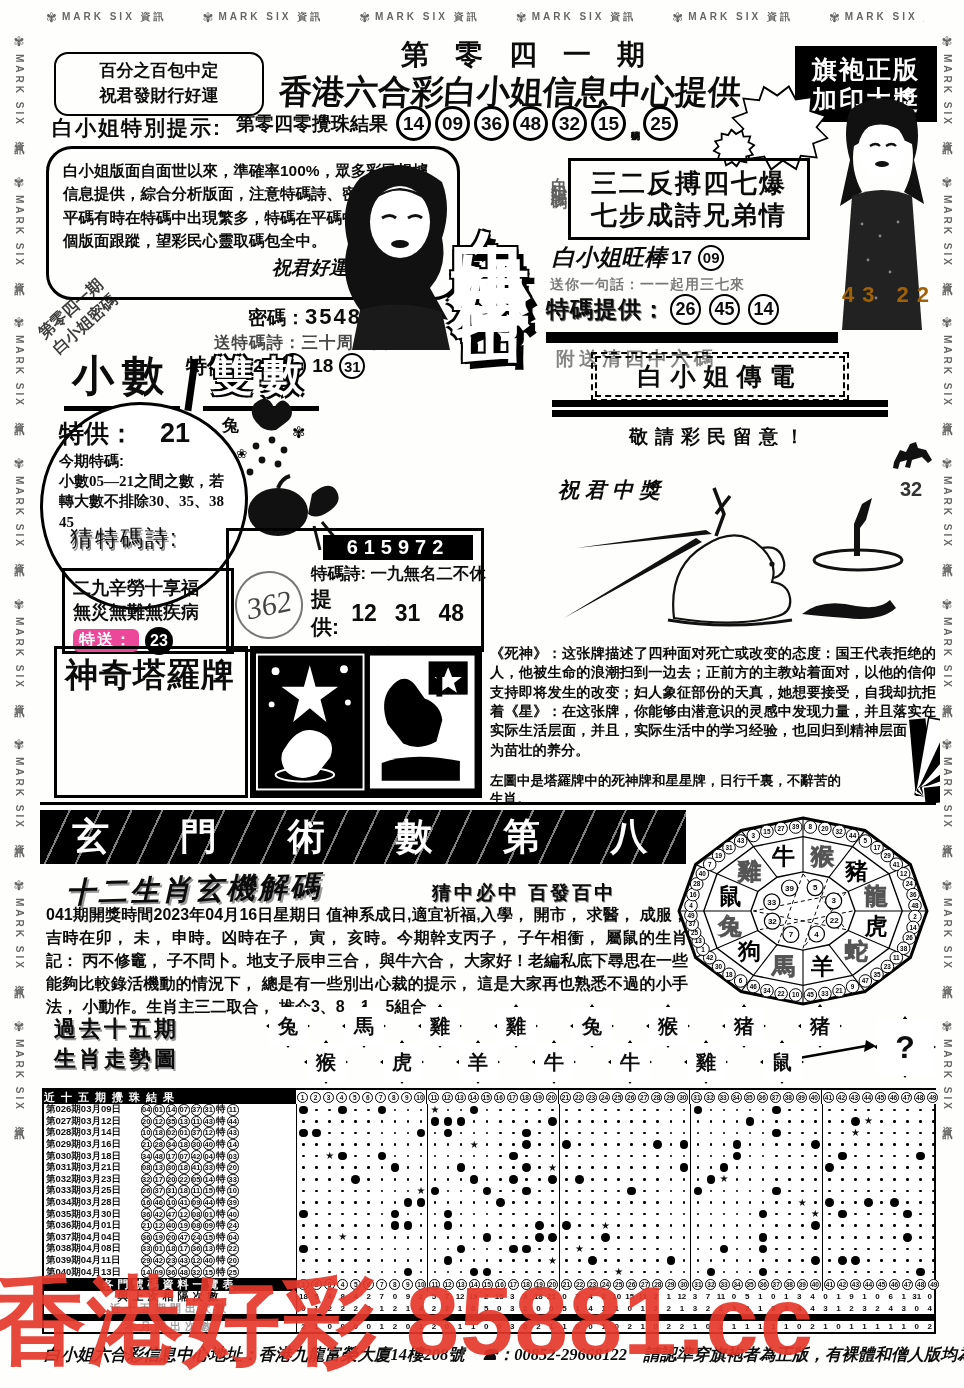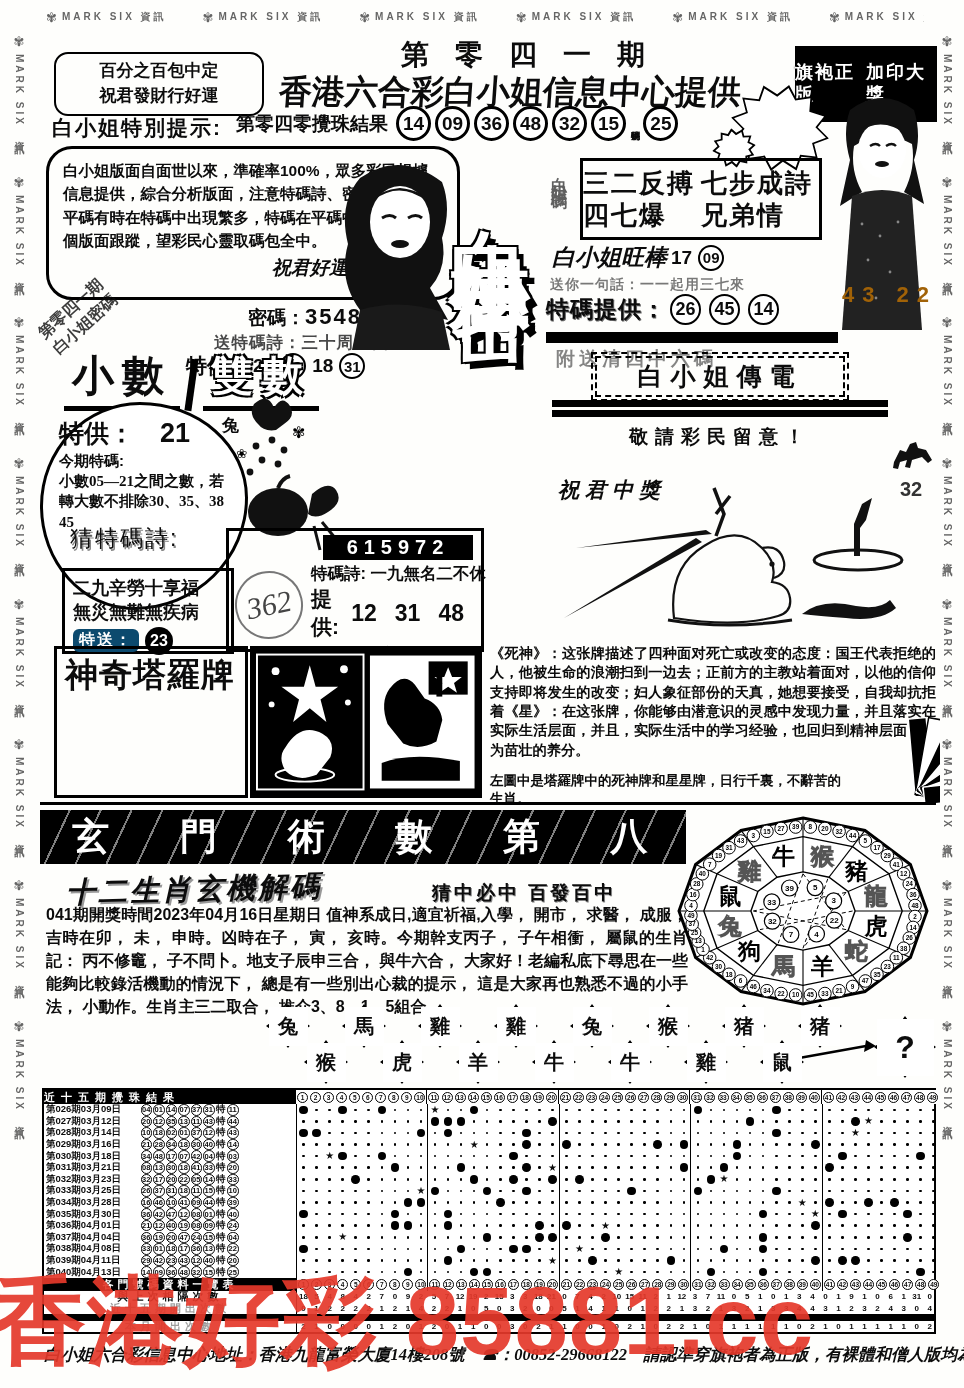--- a/index.html
+++ b/index.html
@@ -25,22 +25,22 @@
   .nnum{font-weight:700;font-size:19px;margin:0 4px}
   .nnum.big{font-size:23px;margin:0 9px}
   .blackdisc{display:inline-flex;align-items:center;justify-content:center;background:#000;color:#fff;
              border-radius:50%;width:28px;height:28px;font-size:16px;font-weight:800}
   
   #promise-box{left:54px;top:52px;width:206px;height:60px;border:2.5px solid #000;border-radius:14px;
                display:flex;flex-direction:column;justify-content:center;align-items:center;font-size:17px;font-weight:700;line-height:1.45}
   #issue-title{left:286px;top:36px;width:500px;text-align:center;font-size:28px;font-weight:900;letter-spacing:26px;white-space:nowrap}
   #main-title{left:210px;top:70px;width:600px;text-align:center;font-size:33px;font-weight:900;
               font-family:"Liberation Serif","DejaVu Serif",serif;transform:skewX(-4deg);white-space:nowrap}
-  #stamp-box{left:795px;top:46px;width:142px;height:76px;background:#000;color:#fff;display:flex;flex-direction:row;
-             align-items:center;justify-content:center;font-size:18px;font-weight:900;line-height:1.2;letter-spacing:2px;
+  #stamp-box{left:795px;top:46px;width:142px;height:76px;background:#000;color:#fff;display:flex;flex-direction:column;
+             align-items:center;justify-content:center;font-size:25px;font-weight:900;line-height:1.2;letter-spacing:2px;
              text-shadow:0 0 2px #000}
   #tips-label{left:52px;top:114px;font-size:21px;font-weight:800;letter-spacing:2px}
   #result-row{left:236px;top:106px;display:flex;align-items:center}
   #result-label{font-size:19px;font-weight:900;margin-right:6px;white-space:nowrap}
   #special-label{writing-mode:vertical-rl;font-size:9px;font-weight:700;margin:0 2px;line-height:1.05}
   .boom{position:absolute;background:#000;
         clip-path:polygon(50% 0%,59.8% 13.3%,75% 6.7%,76.9% 23.1%,93.3% 25%,86.7% 40.2%,100% 50%,86.7% 59.8%,93.3% 75%,76.9% 76.9%,75% 93.3%,59.8% 86.7%,50% 100%,40.2% 86.7%,25% 93.3%,23.1% 76.9%,6.7% 75%,13.3% 59.8%,0% 50%,13.3% 40.2%,6.7% 25%,23.1% 23.1%,25% 6.7%,40.2% 13.3%)}
   .boom>i{position:absolute;inset:3px;background:#fff;clip-path:inherit}
   
   #intro-box{left:46px;top:146px;width:414px;height:154px;border:3px solid #000;border-radius:26px;
@@ -53,21 +53,21 @@
   #tegong-line{left:186px;top:352px;display:flex;align-items:center;font-size:21px;font-weight:800}
   
   #woman1{left:330px;top:160px;width:142px;height:190px}
   #woman2{left:828px;top:84px;width:108px;height:246px}
   #photo-nums{left:842px;top:282px;font-size:22px;color:#a16207;font-weight:700;letter-spacing:8px}
   
   #vtitle{left:436px;top:166px;height:486px;writing-mode:vertical-rl;font-size:80px;font-weight:900;color:#fff;letter-spacing:12px;
           text-shadow:-2px -2px 0 #000,2px -2px 0 #000,-2px 2px 0 #000,2px 2px 0 #000,7px 7px 0 #000}
   
   #rt-side{left:548px;top:164px;height:100px;writing-mode:vertical-rl;font-size:16px;font-weight:800;opacity:.65;letter-spacing:4px}
-  #slogan-box{left:580px;top:158px;width:236px;height:76px;border:3.5px solid #000;display:flex;
+  #slogan-box{left:568px;top:158px;width:236px;height:76px;border:3.5px solid #000;display:flex;flex-direction:column;
               align-items:center;justify-content:center;font-size:26px;font-weight:900;letter-spacing:2px;line-height:1.25}
   #wangbang{left:552px;top:242px;display:flex;align-items:center;font-size:23px;font-weight:900;font-style:italic}
   #hint-line{left:550px;top:276px;font-size:14px;font-weight:700;opacity:.55;letter-spacing:1px}
   #tima{left:546px;top:294px;display:flex;align-items:center;font-size:23px;font-weight:900}
   #tima .lbl{letter-spacing:1px;text-shadow:1px 1px 0 #666}
   #rt-bar{left:546px;top:332px;width:292px;height:11px;background:#000}
   #rt-faint{left:556px;top:346px;font-size:19px;font-weight:800;opacity:.5;letter-spacing:4px}
   
   #chuandian{left:552px;top:356px;width:336px}
   #cd-title{width:246px;margin:0 auto;border:2px dashed #000;outline:2px dashed #000;outline-offset:2px;
@@ -90,21 +90,21 @@
   #cloud-tegong b{font-size:27px;margin-left:26px}
   #cloud-sub{font-size:15px;font-weight:800;margin-top:2px}
   #cloud-body{font-size:15px;font-weight:700;line-height:1.35;font-family:"Liberation Serif",serif}
   #rabbitveg{left:226px;top:394px;width:124px;height:158px}
   #rabbit-char{left:222px;top:414px;font-size:17px;font-weight:900}
   
   #ct-title{left:70px;top:523px;font-size:23px;font-weight:400;letter-spacing:2px;text-shadow:1.5px 1.5px 0 #888}
   #ct-box{left:62px;top:568px;width:172px;height:86px;border:3px solid #000;padding:5px 8px;box-sizing:border-box}
   .ct-poem{font-size:18px;font-weight:800;font-family:"Liberation Serif",serif;line-height:1.35;white-space:nowrap}
   #ct-send{display:flex;align-items:center;gap:6px;margin-top:2px}
-  #ct-send .lbl{background:#0c4a6e;color:#fff;font-size:16px;font-weight:900;padding:1px 6px;border-radius:6px;letter-spacing:2px}
+  #ct-send .lbl{background:#ec4899;color:#fff;font-size:16px;font-weight:900;padding:1px 6px;border-radius:6px;letter-spacing:2px}
   
   #cbox{left:226px;top:528px;width:258px;height:124px;border:3px solid #000;box-sizing:border-box;padding:4px 8px 4px 8px}
   #cbox-code{display:block;margin-left:auto;width:150px;background:#000;color:#fff;text-align:center;
              font-size:20px;font-weight:900;letter-spacing:6px;padding:1px 0}
   #cbox-circle{position:absolute;left:6px;top:40px;width:64px;height:64px;border:2px solid #777;border-radius:50%;
                display:flex;align-items:center;justify-content:center;font-family:"Liberation Serif",serif;
                font-style:italic;font-size:30px;color:#444;transform:rotate(-12deg)}
   #cbox-poem{font-size:16.5px;font-weight:900;margin:3px 0 0 74px;white-space:nowrap}
   #cbox-provide{display:flex;align-items:center;font-size:21px;font-weight:800;margin-left:74px}
   #cbox-footer{font-size:20px;font-weight:900;letter-spacing:14px;margin:2px 0 0 74px}
@@ -685,20 +685,24 @@
       <circle cx="118.86826238012097" cy="122.40350144863706" r="8" fill="#fff" stroke="#000" stroke-width="1.2"></circle>
       <text x="118.86826238012097" y="125.00350144863705" text-anchor="middle" font-size="8" font-weight="bold">7</text>
       <circle cx="100.35653329095366" cy="109.11494912389615" r="8" fill="#fff" stroke="#000" stroke-width="1.2"></circle>
       <text x="100.35653329095366" y="111.71494912389615" text-anchor="middle" font-size="8" font-weight="bold">32</text>
       <circle cx="99.79533140181725" cy="89.90119678509073" r="8" fill="#fff" stroke="#000" stroke-width="1.2"></circle>
       <text x="99.79533140181725" y="92.50119678509073" text-anchor="middle" font-size="8" font-weight="bold">33</text>
       <circle cx="117.51340116813846" cy="76.01739996821524" r="8" fill="#fff" stroke="#000" stroke-width="1.2"></circle>
       <text x="117.51340116813846" y="78.61739996821524" text-anchor="middle" font-size="8" font-weight="bold">39</text>
     </svg>
 
+  <div class="abs" id="trend-label">
+    <div>過去十五期</div>
+    <div>生肖走勢圖</div>
+  </div>
   <div class="abs" id="trend">
     <svg id="trend-lines" width="690" height="84" style="position:absolute;left:0;top:0">
         <polyline points="28,24 66,60 104,24 142,60 180,24 218,60 256,24 294,60 332,24 370,60 408,24 446,60 484,24 522,60 560,24" fill="none" stroke="#000" stroke-width="1.2"></polyline>
         <line x1="528" y1="58" x2="606" y2="44" stroke="#000" stroke-width="2.5"></line>
         <polygon points="606,38 616,44 604,50" fill="#000"></polygon>
       </svg>
   <span class="star-badge" style="left: 6px; top: 2px;">
         <span class="s-o"></span>
         <span class="s-i"></span>
         <span class="s-c">兔</span>

